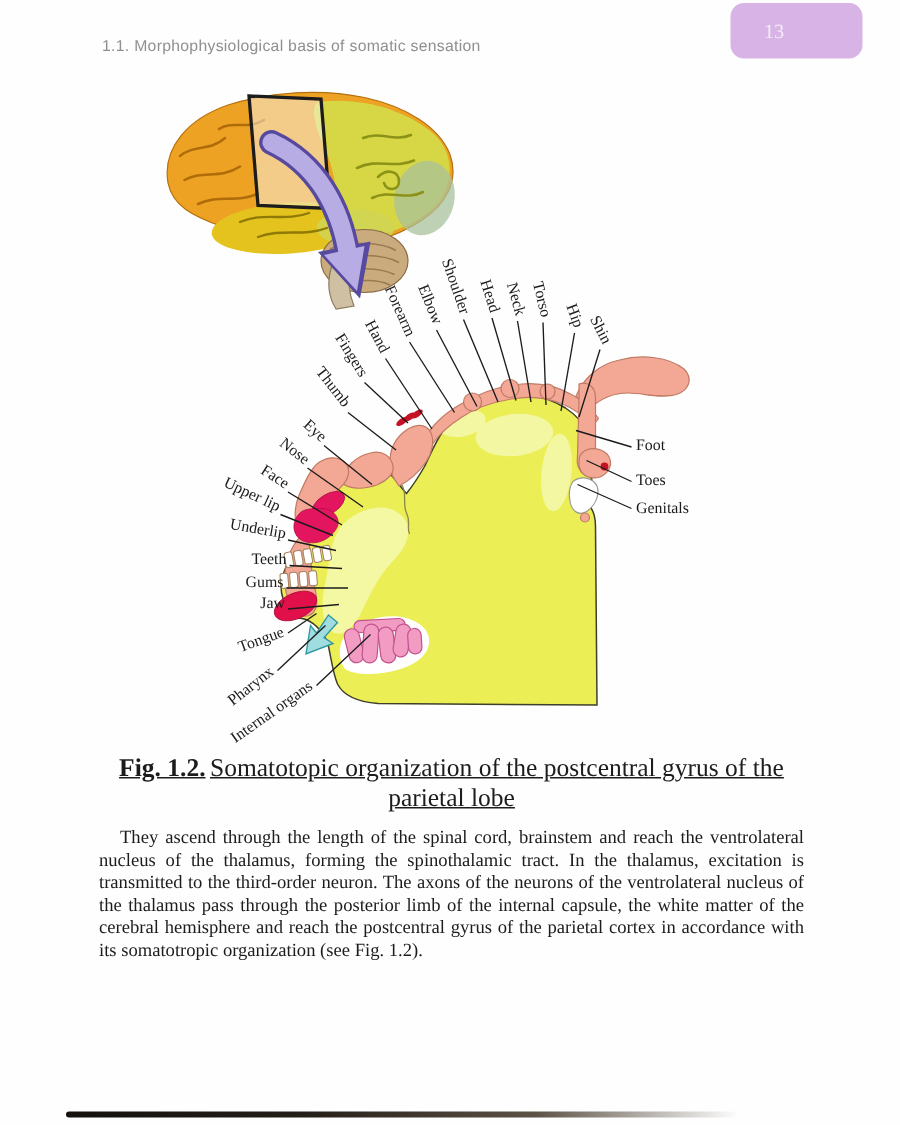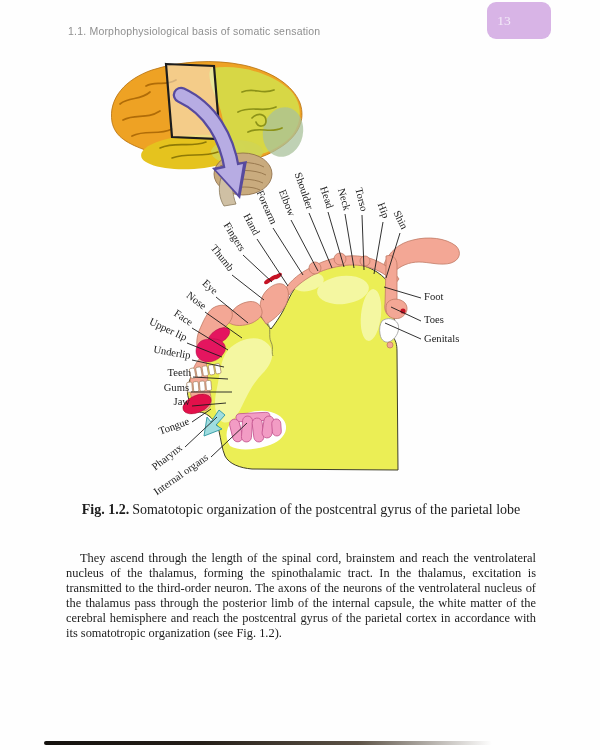--- a/index.html
+++ b/index.html
@@ -1,27 +1,27 @@
 <!DOCTYPE html>
 <html><head>
 <meta charset="utf-8">
 <style>
   html,body{margin:0;padding:0;background:#e9e9e9;}
   .page{position:relative;width:600px;height:750px;background:#fefefe;overflow:hidden;
         font-family:"Liberation Serif",serif;color:#1c1c1c;}
   .running-head{position:absolute;top:25px;left:68px;font-family:"Liberation Sans",sans-serif;
         font-size:10.5px;color:#8f8f8f;letter-spacing:.2px;}
-  .page-badge{position:absolute;top:2px;left:487px;width:64px;height:37px;background:#d8b4e6;
+  .page-badge{position:absolute;top:2px;left:487px;width:88px;height:37px;background:#d8b4e6;
         border-radius:9px;display:flex;align-items:center;justify-content:center;
         padding-right:30px;box-sizing:border-box;}
   .page-badge span{color:#f3eaf8;font-size:13.5px;font-family:"Liberation Serif",serif;}
   svg.fig{position:absolute;left:0;top:0;}
   .lbl{font-family:"Liberation Serif",serif;font-size:10.6px;fill:#1b1b1b;}
   .ll{stroke:#1b1b1b;stroke-width:.9;}
-  .caption{position:absolute;top:502px;left:66px;width:470px;text-align:center;font-size:14px;}
+  .caption{position:absolute;top:502px;left:66px;width:470px;text-align:center;font-size:17px;text-decoration:underline;}
   .caption .cap-lbl{font-weight:bold;}
   .caption .cap-txt{margin-left:3px;}
   .bodytext{position:absolute;top:551px;left:66px;width:470px;font-size:12.4px;
         line-height:14.9px;text-align:justify;}
   .bodytext p{margin:0;}
   .bodytext p.indent{text-indent:14px;}
   .bottom-edge{position:absolute;top:741px;left:44px;width:448px;height:4px;border-radius:2px;
         background:linear-gradient(90deg,#14110e 0%,#241e18 35%,#5c5246 70%,rgba(150,140,125,0) 100%);}
 </style>
 </head>

